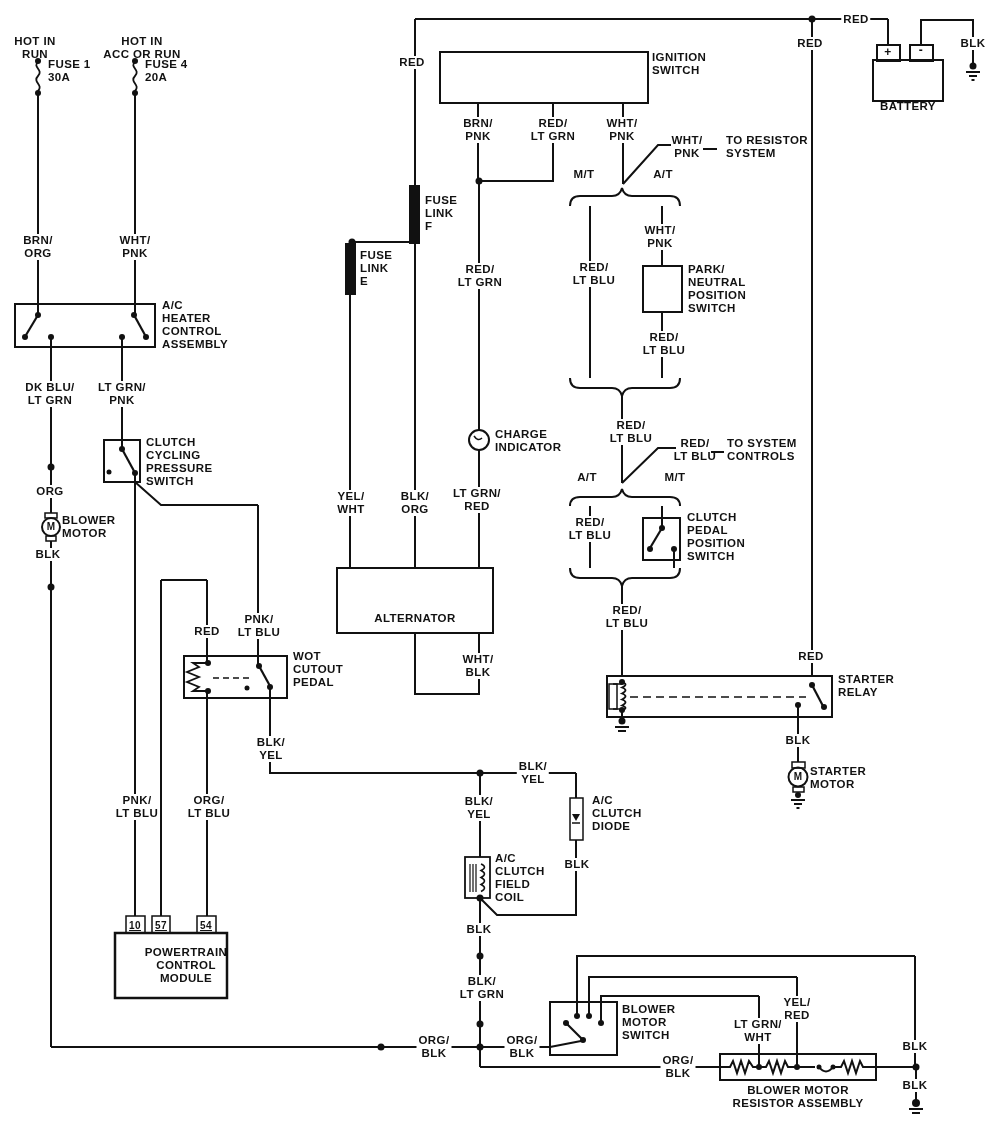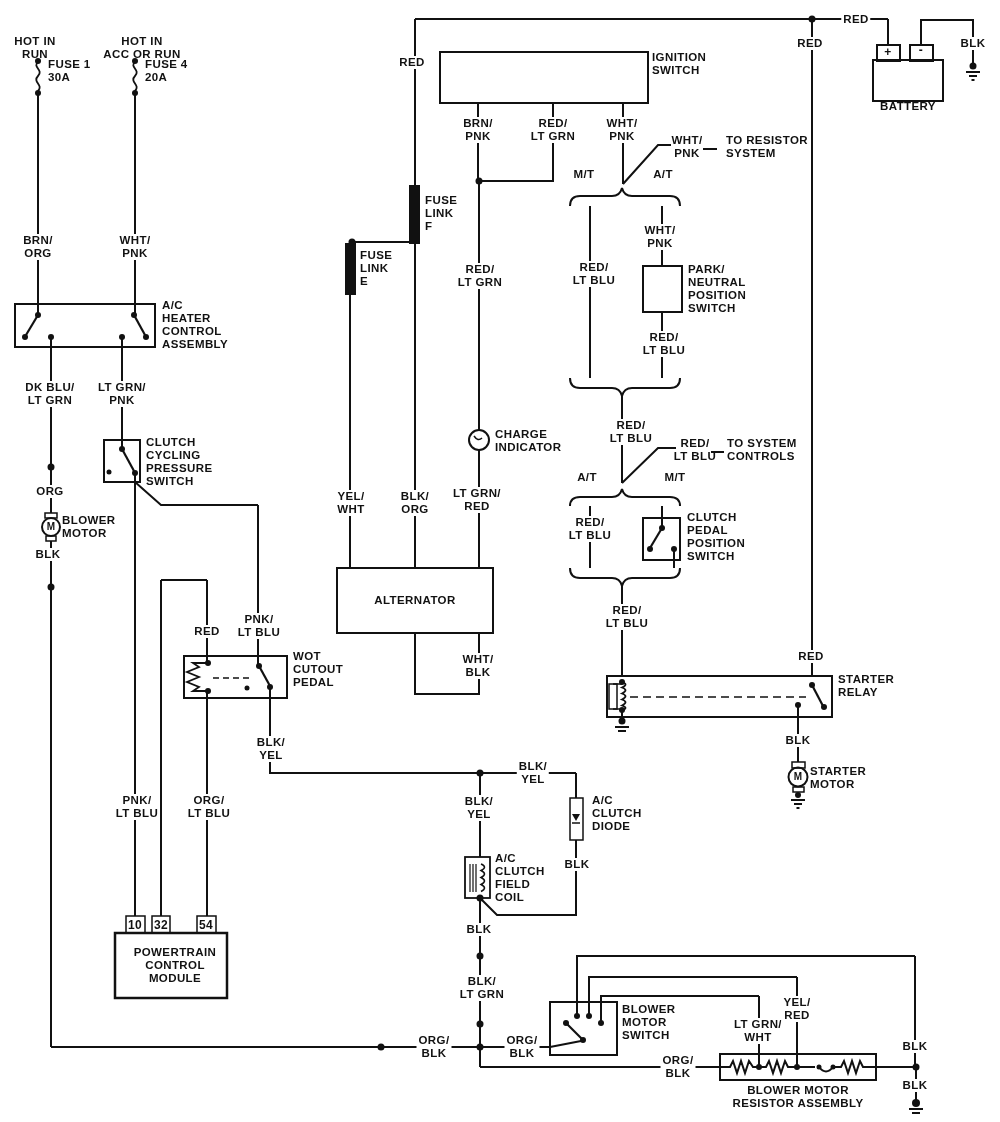--- a/index.html
+++ b/index.html
@@ -4,21 +4,21 @@
 <style>
   html,body{margin:0;padding:0;background:#e8e8e8;}
   #page{position:relative;width:1000px;height:1122px;background:#ffffff;overflow:hidden;
         font-family:"Liberation Sans","DejaVu Sans",sans-serif;}
   svg{position:absolute;left:0;top:0;}
   .lbl{position:absolute;transform:translateX(-50%);text-align:center;white-space:pre-line;
        font-weight:bold;font-size:11.5px;line-height:13px;letter-spacing:.4px;color:#111;}
   .lft{position:absolute;text-align:left;white-space:pre-line;
        font-weight:bold;font-size:11.5px;line-height:13px;letter-spacing:.4px;color:#111;}
   .bg{background:#fff;padding:0 2px;}
-  .pin{font-size:12px;}
+  .pin{font-size:10px;text-decoration:underline;}
   .mchar{font-size:10px;line-height:12px;}
   .term{font-size:12px;}
 </style>
 </head>
 <body>
 
 <div id="page">
 
 <svg width="1000" height="1122" viewBox="0 0 1000 1122">
   <g stroke="#111" stroke-width="2" fill="none">
@@ -289,37 +289,37 @@
 POSITION
 SWITCH</div>
 <div class="lft" style="left:495px;top:428px">CHARGE
 INDICATOR</div>
 <div class="lft" style="left:425px;top:194px">FUSE
 LINK
 F</div>
 <div class="lft" style="left:360px;top:249px">FUSE
 LINK
 E</div>
-<div class="lbl" style="left:415px;top:594px">ALTERNATOR</div>
+<div class="lbl" style="left:415px;top:612px">ALTERNATOR</div>
 <div class="lft" style="left:687px;top:511px">CLUTCH
 PEDAL
 POSITION
 SWITCH</div>
 <div class="lft" style="left:838px;top:673px">STARTER
 RELAY</div>
 <div class="lft" style="left:810px;top:765px">STARTER
 MOTOR</div>
 <div class="lft" style="left:293px;top:650px">WOT
 CUTOUT
 PEDAL</div>
-<div class="lbl" style="left:175px;top:946px">POWERTRAIN
+<div class="lbl" style="left:186px;top:946px">POWERTRAIN
 CONTROL
 MODULE</div>
 <div class="lbl pin" style="left:135px;top:919px">10</div>
-<div class="lbl pin" style="left:161px;top:919px">32</div>
+<div class="lbl pin" style="left:161px;top:919px">57</div>
 <div class="lbl pin" style="left:206px;top:919px">54</div>
 <div class="lft" style="left:592px;top:794px">A/C
 CLUTCH
 DIODE</div>
 <div class="lft" style="left:495px;top:852px">A/C
 CLUTCH
 FIELD
 COIL</div>
 <div class="lft" style="left:622px;top:1003px">BLOWER
 MOTOR

